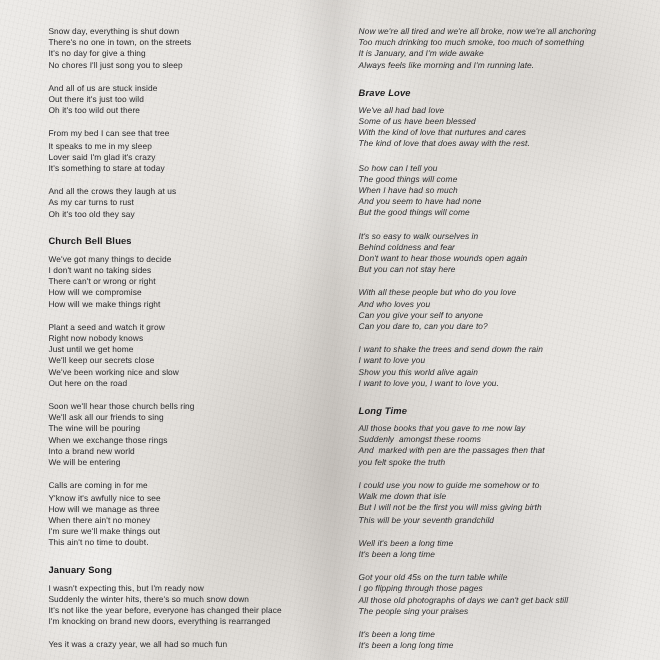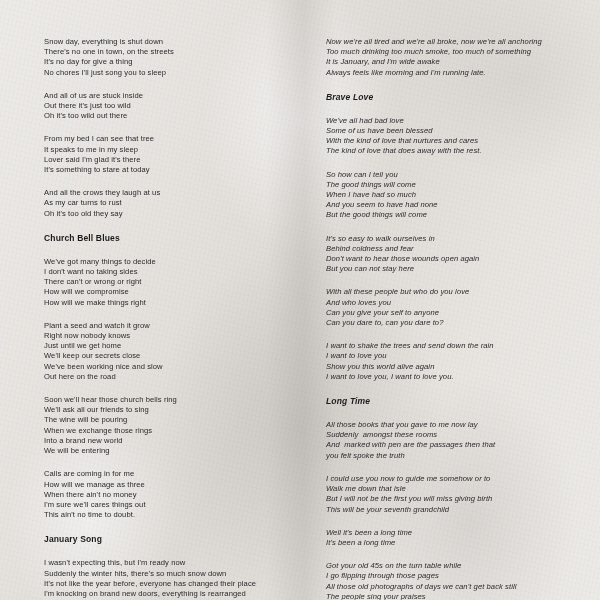--- a/index.html
+++ b/index.html
@@ -74,21 +74,20 @@
   }
   .lyric-line {
     font-size: 7.6px;
     line-height: 10.2px;
     color: #2a2a2c;
     letter-spacing: 0.08px;
     white-space: pre-wrap;
   }
   .stanza {
     margin-bottom: 11px;
-    margin-top: 13px;
   }
   .stanza:last-child {
     margin-bottom: 0;
   }
 </style>
 </head>
 <body>
 
 <div class="bg"></div>
 <div class="fold"></div>
@@ -105,21 +104,21 @@
         <div class="lyric-line">No chores I'll just song you to sleep</div>
       </div>
       <div class="stanza">
         <div class="lyric-line">And all of us are stuck inside</div>
         <div class="lyric-line">Out there it's just too wild</div>
         <div class="lyric-line">Oh it's too wild out there</div>
       </div>
       <div class="stanza">
         <div class="lyric-line">From my bed I can see that tree</div>
         <div class="lyric-line">It speaks to me in my sleep</div>
-        <div class="lyric-line">Lover said I'm glad it's there</div>
+        <div class="lyric-line">Lover said I'm glad it's crazy</div>
         <div class="lyric-line">It's something to stare at today</div>
       </div>
       <div class="stanza">
         <div class="lyric-line">And all the crows they laugh at us</div>
         <div class="lyric-line">As my car turns to rust</div>
         <div class="lyric-line">Oh it's too old they say</div>
       </div>
     </div>
 
     <div class="block">
@@ -142,23 +141,24 @@
       <div class="stanza">
         <div class="lyric-line">Soon we'll hear those church bells ring</div>
         <div class="lyric-line">We'll ask all our friends to sing</div>
         <div class="lyric-line">The wine will be pouring</div>
         <div class="lyric-line">When we exchange those rings</div>
         <div class="lyric-line">Into a brand new world</div>
         <div class="lyric-line">We will be entering</div>
       </div>
       <div class="stanza">
         <div class="lyric-line">Calls are coming in for me</div>
+        <div class="lyric-line">Y'know it's awfully nice to see</div>
         <div class="lyric-line">How will we manage as three</div>
         <div class="lyric-line">When there ain't no money</div>
-        <div class="lyric-line">I'm sure we'll cares things out</div>
+        <div class="lyric-line">I'm sure we'll make things out</div>
         <div class="lyric-line">This ain't no time to doubt.</div>
       </div>
     </div>
 
     <div class="block">
       <div class="song-title">January Song</div>
       <div class="stanza">
         <div class="lyric-line">I wasn't expecting this, but I'm ready now</div>
         <div class="lyric-line">Suddenly the winter hits, there's so much snow down</div>
         <div class="lyric-line">It's not like the year before, everyone has changed their place</div>

